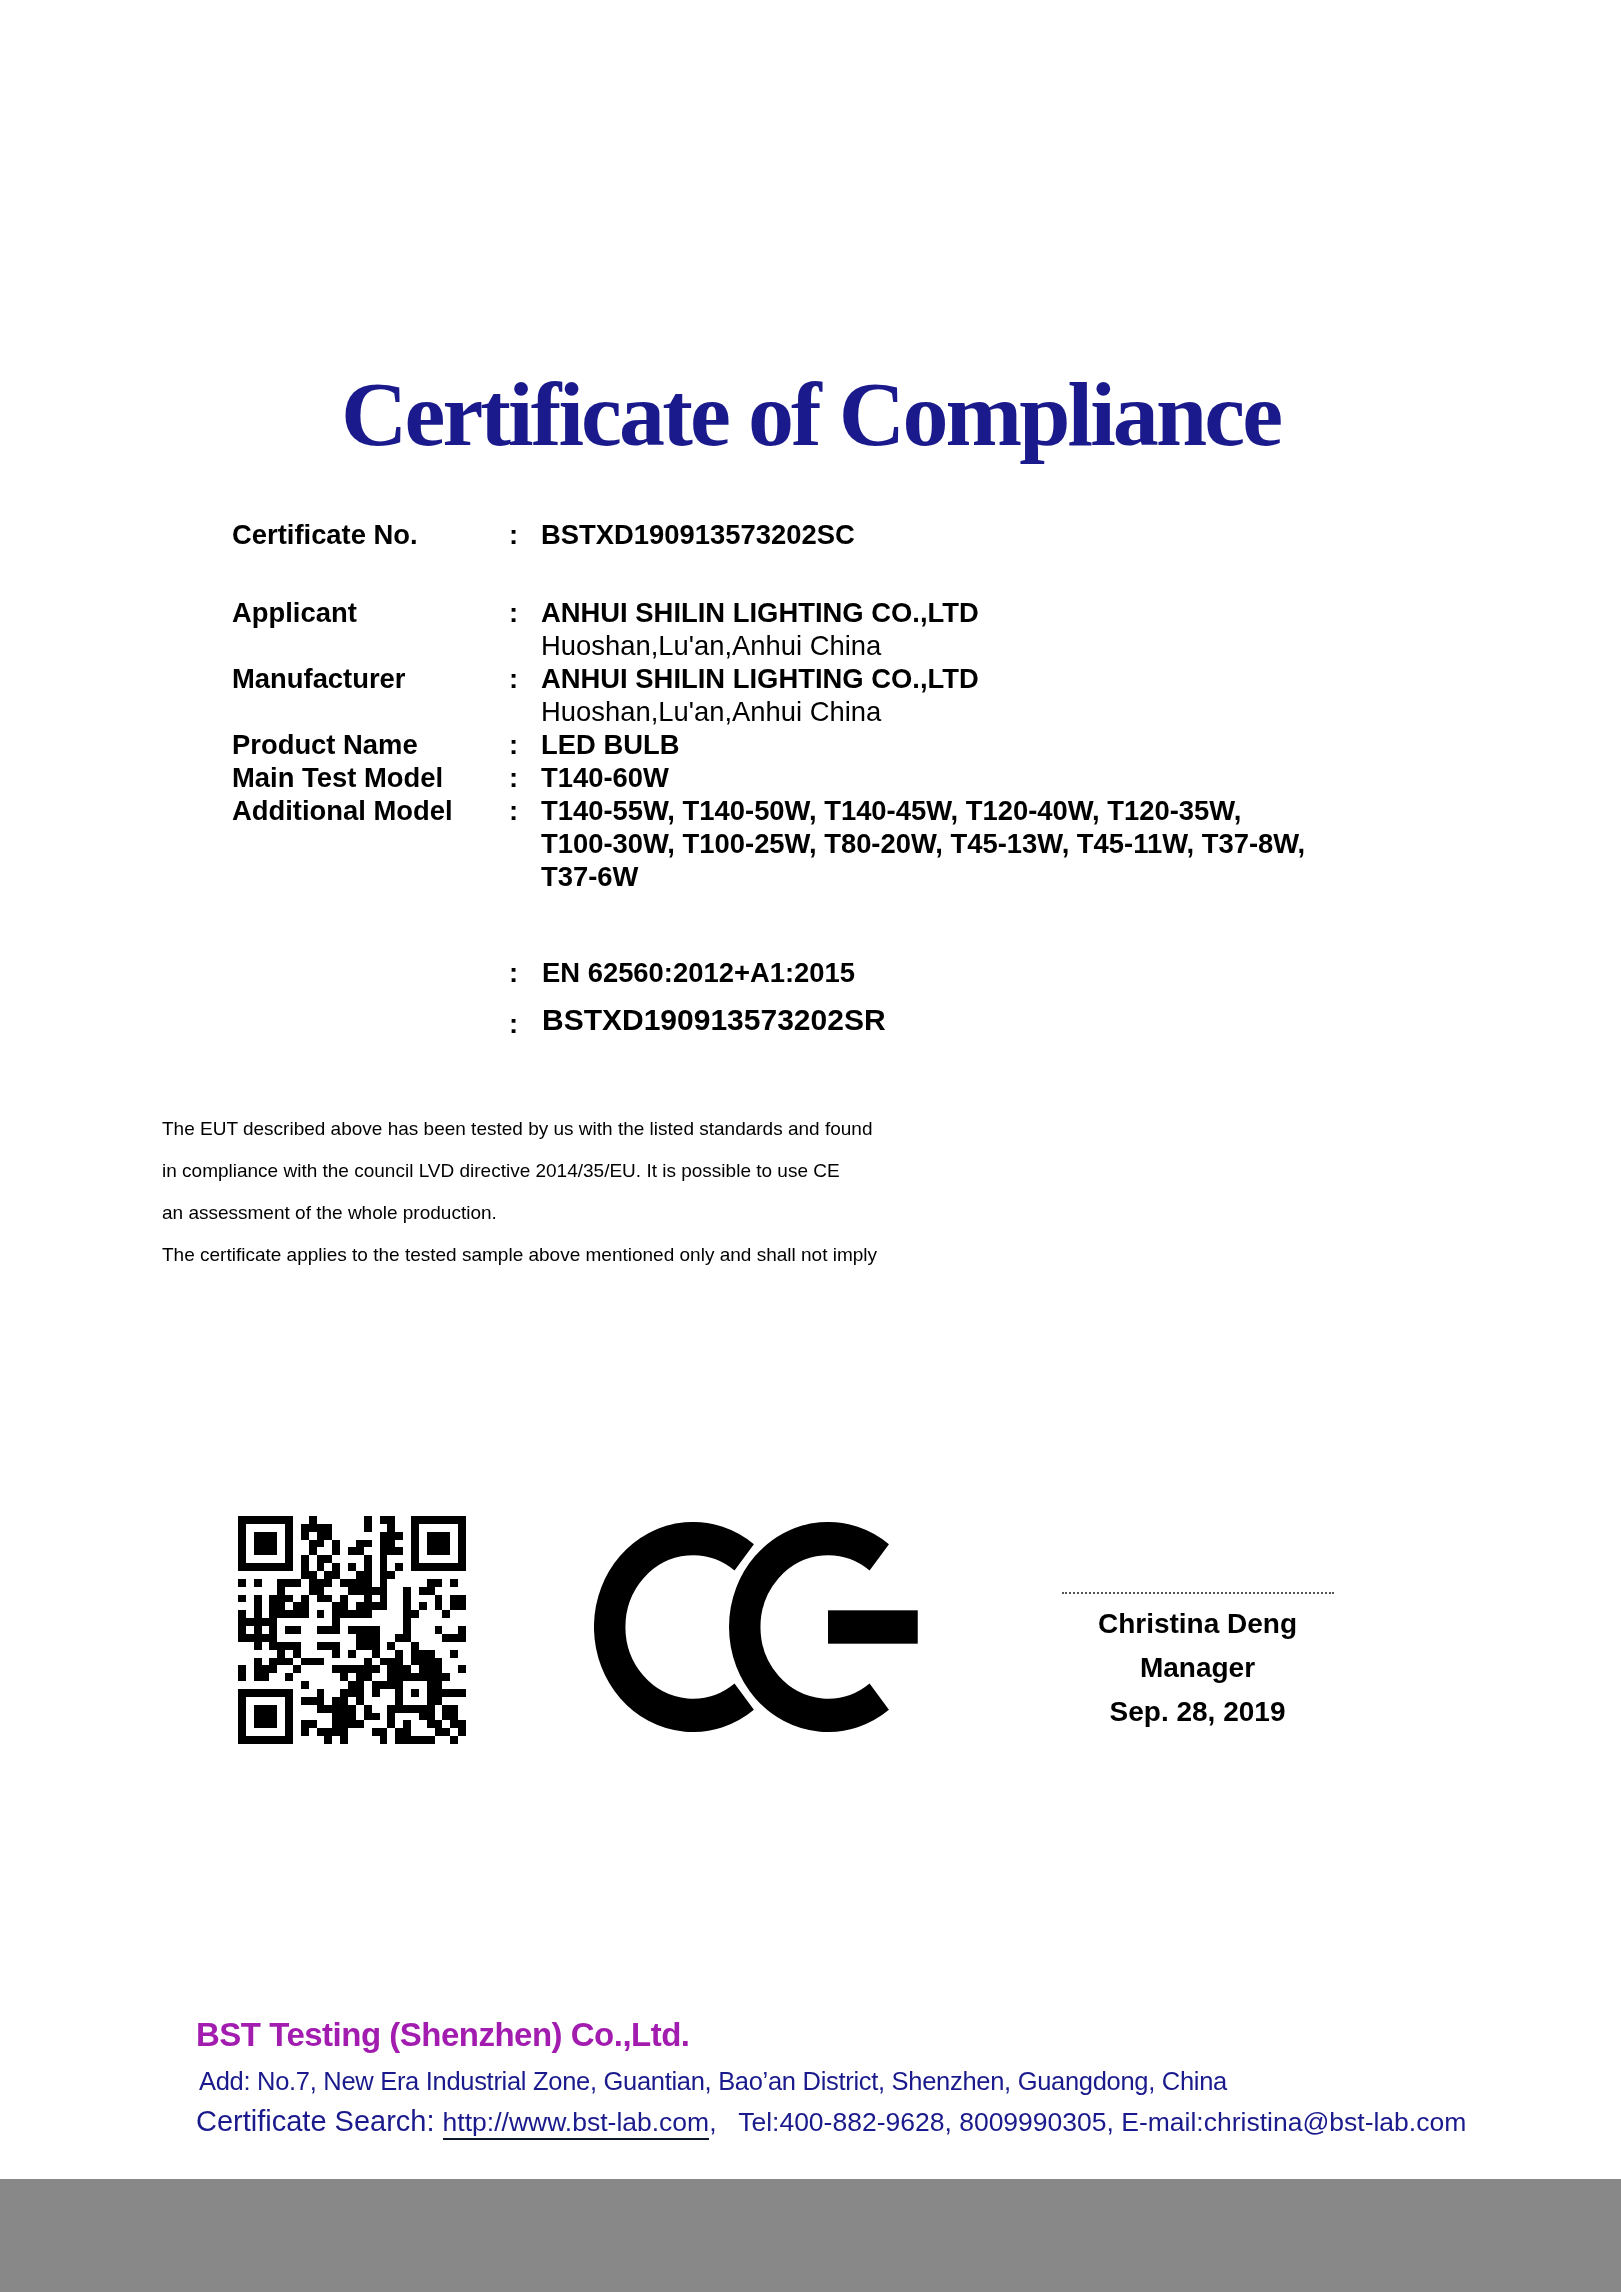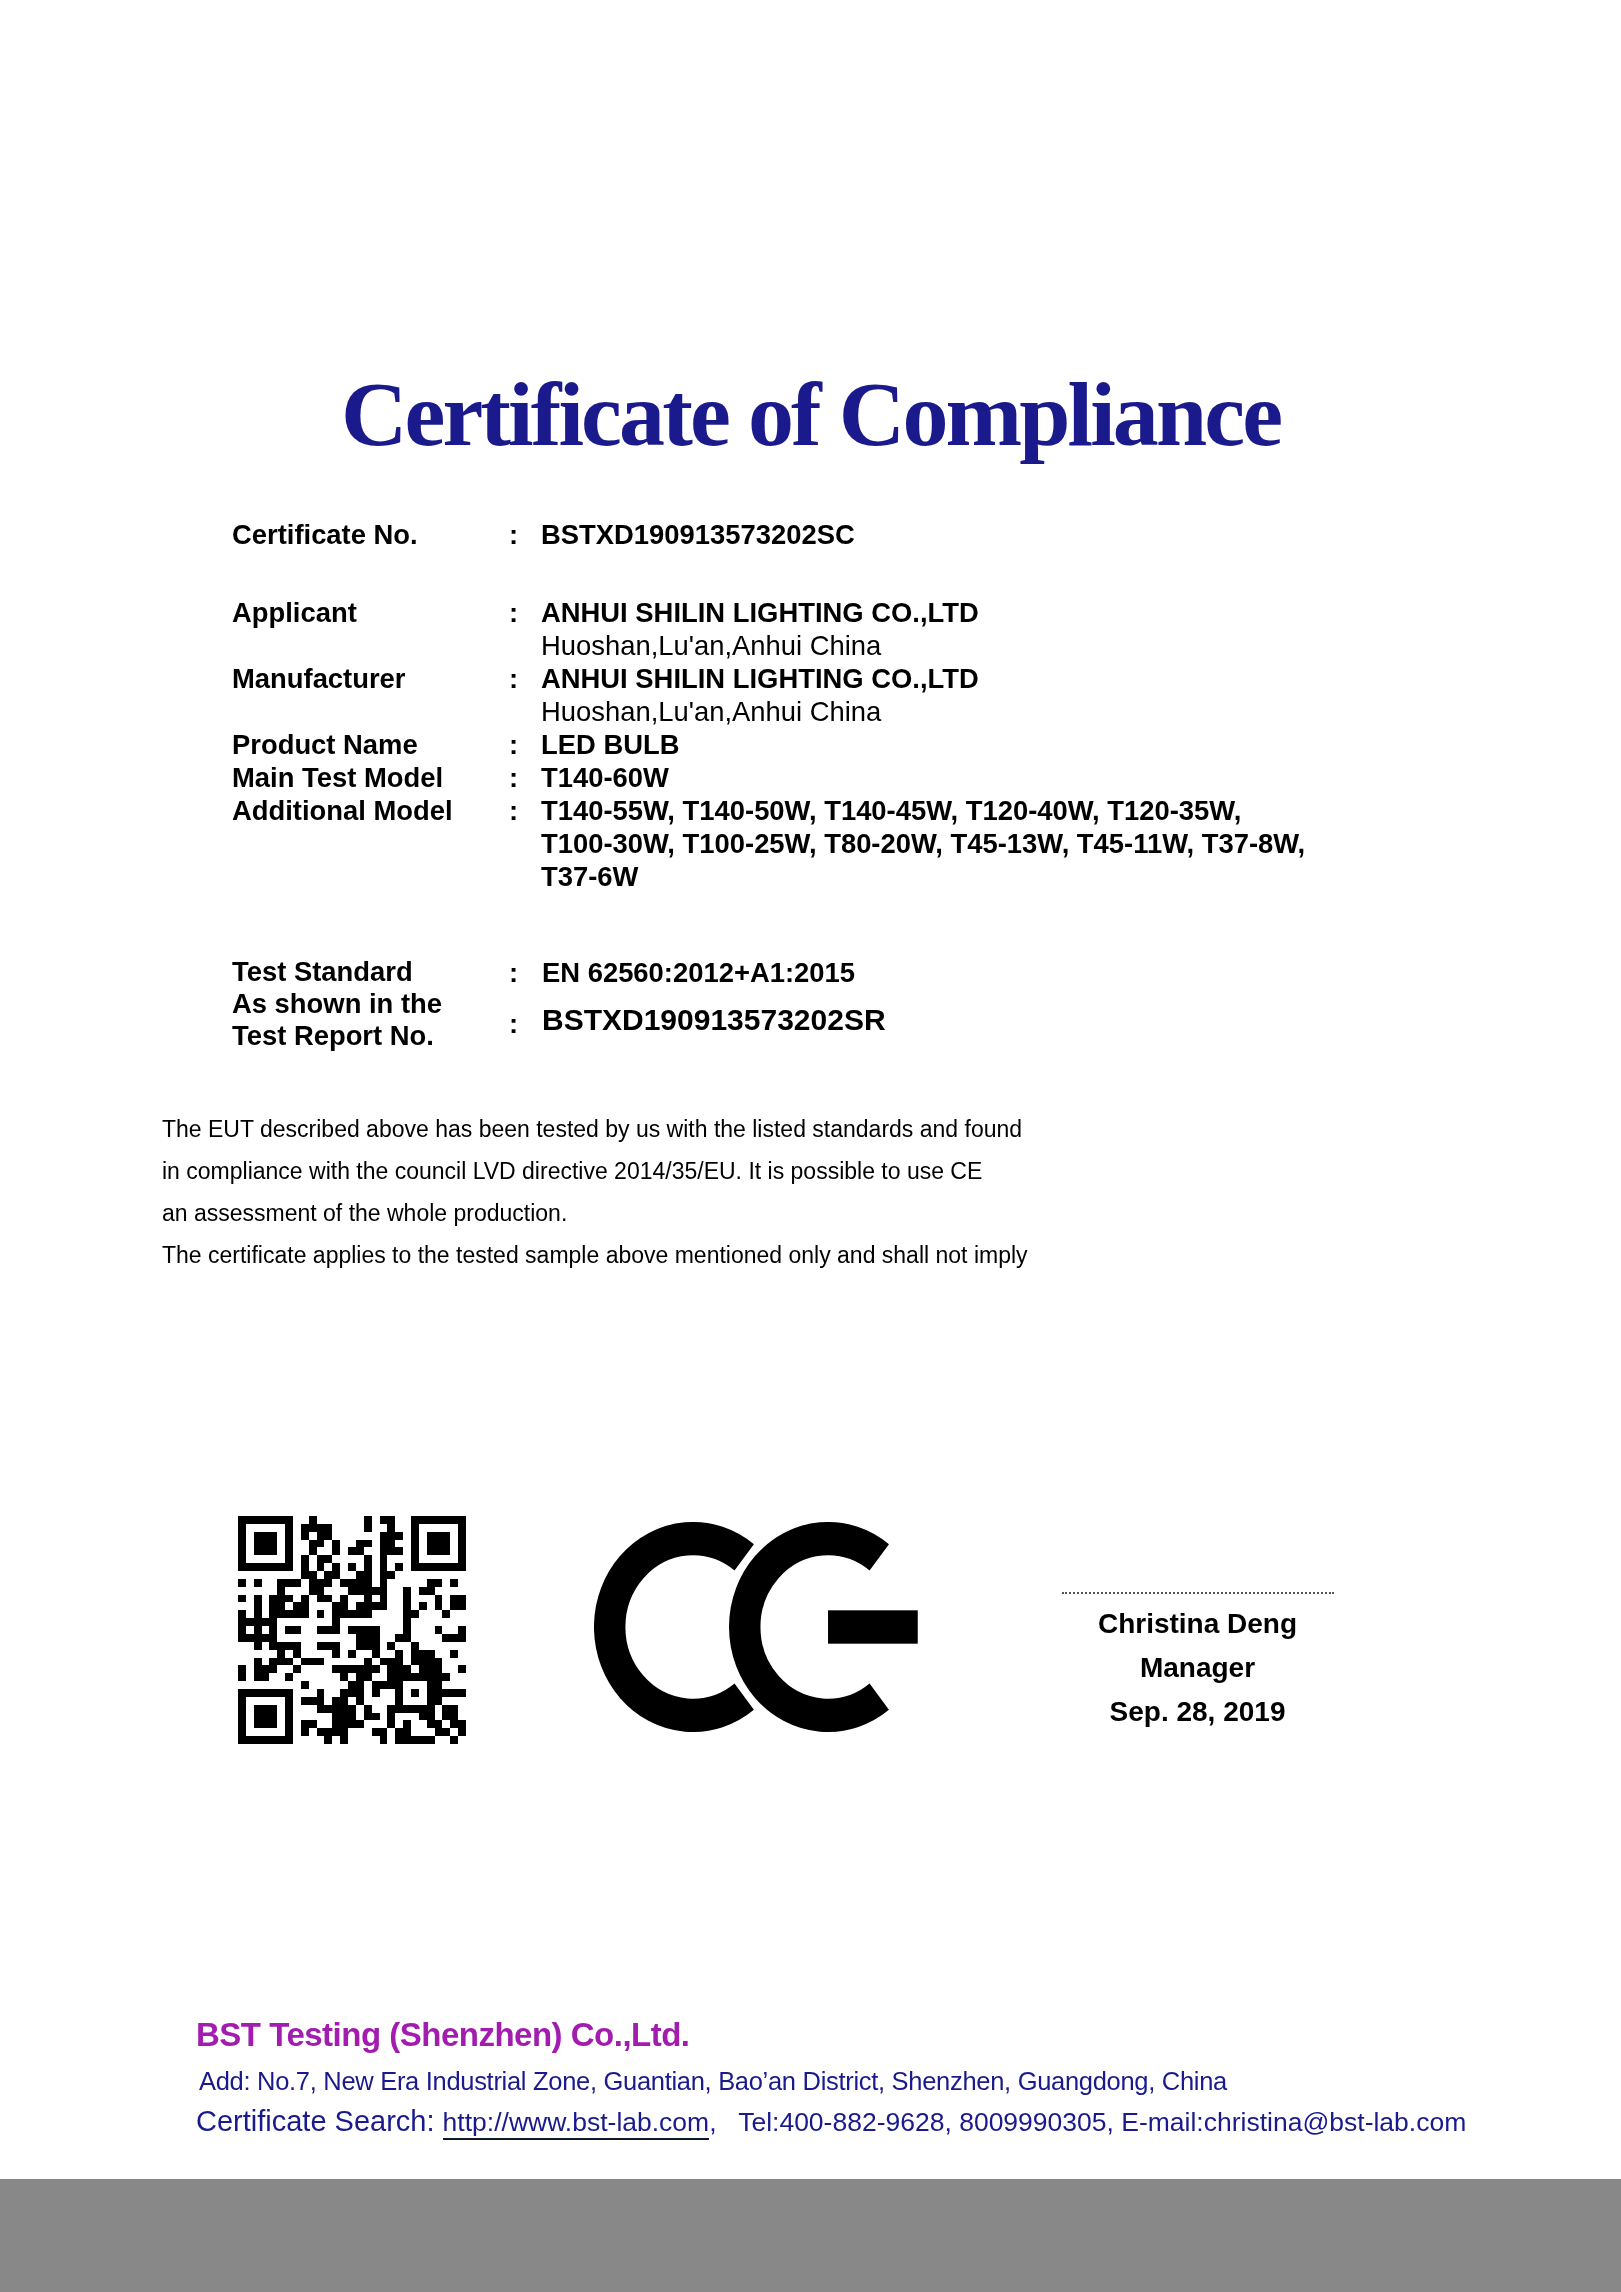--- a/index.html
+++ b/index.html
@@ -31,21 +31,21 @@
   
   .testblock{position:relative;margin-top:63px;height:118px;}
   .testblock .labels div{line-height:32px;}
   .testblock .colon1{position:absolute;left:277px;top:0;}
   .testblock .value1{position:absolute;left:310px;top:0;}
   .testblock .colon2{position:absolute;left:277px;top:51px;}
   .testblock .value2{position:absolute;left:310px;top:47px;font-size:30px;}
   
   .bodytext{
     position:absolute;left:162px;top:1108px;width:1304px;
-    font-size:23px;line-height:42px;font-weight:normal;
+    font-size:19px;line-height:42px;font-weight:normal;
   }
   
   .qr{position:absolute;left:238px;top:1516px;width:228px;height:228px;}
   
   .ce{position:absolute;left:594px;top:1522px;}
   
   .signature{
     position:absolute;left:1027px;top:1588px;width:341px;
     text-align:center;font-size:28px;font-weight:bold;line-height:44px;
   }
@@ -116,25 +116,20 @@
       <span>Additional Model</span>
       <span>:</span>
       <span class="val">
         <div>T140-55W, T140-50W, T140-45W, T120-40W, T120-35W,</div>
         <div>T100-30W, T100-25W, T80-20W, T45-13W, T45-11W, T37-8W,</div>
         <div>T37-6W</div>
       </span>
     </div>
 
     <div class="testblock">
-      <div class="labels">
-        <div>Test Standard</div>
-        <div>As shown in the</div>
-        <div>Test Report No.</div>
-      </div>
       <span class="colon1">:</span>
       <span class="value1">EN 62560:2012+A1:2015</span>
       <span class="colon2">:</span>
       <span class="value2">BSTXD190913573202SR</span>
     </div>
 
   </div>
 
   <div class="bodytext">
     <div>The EUT described above has been tested by us with the listed standards and found</div>

